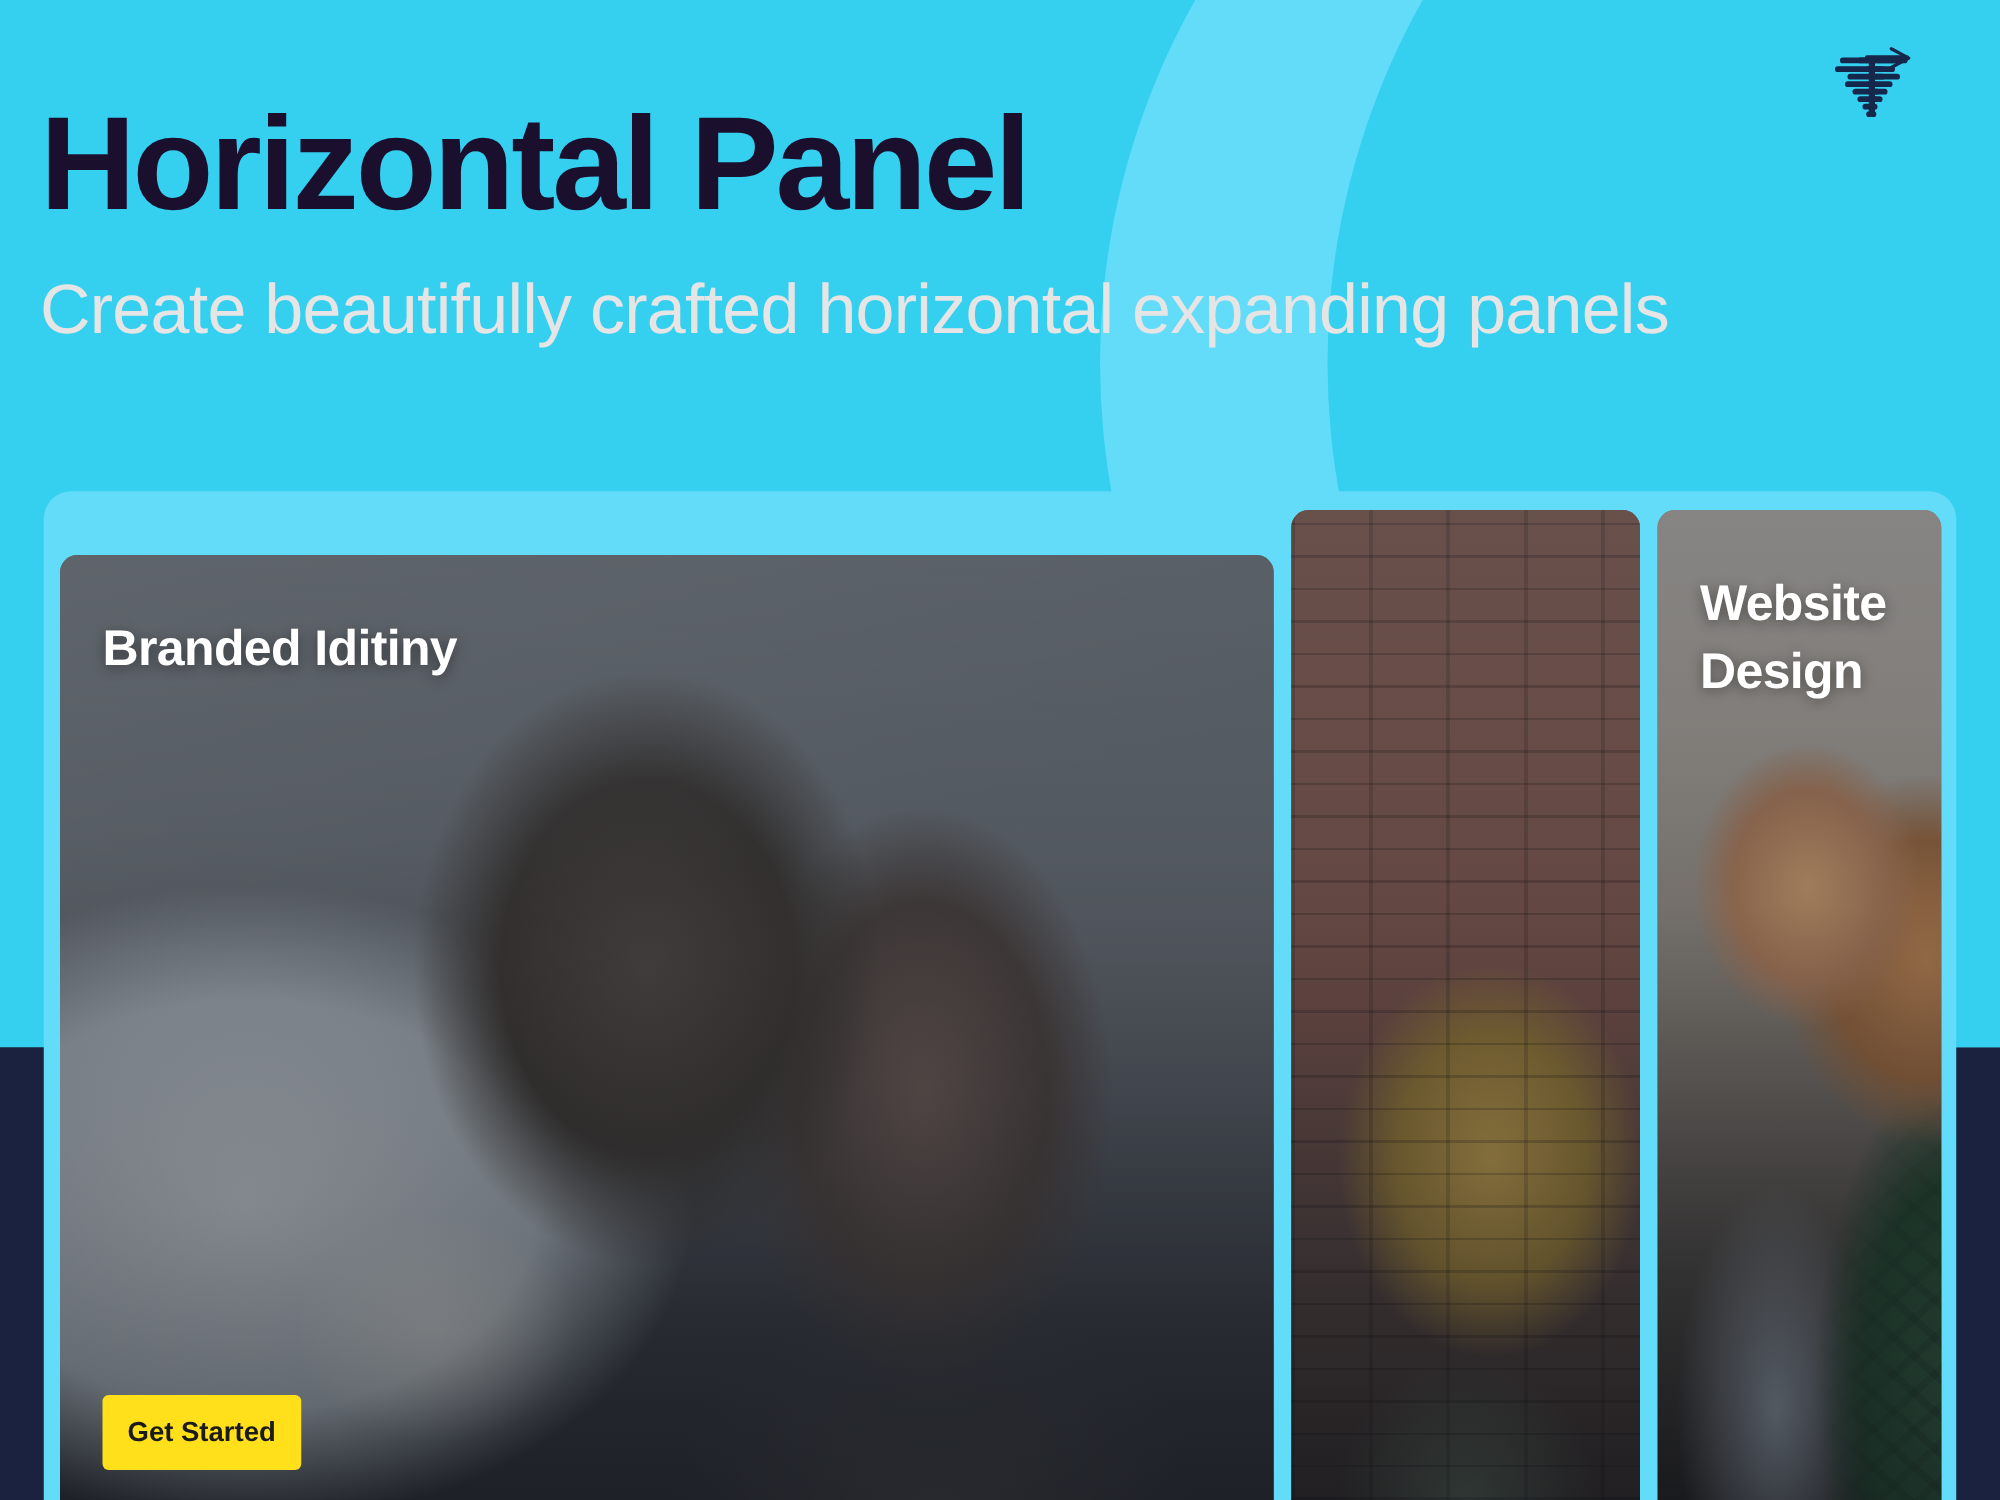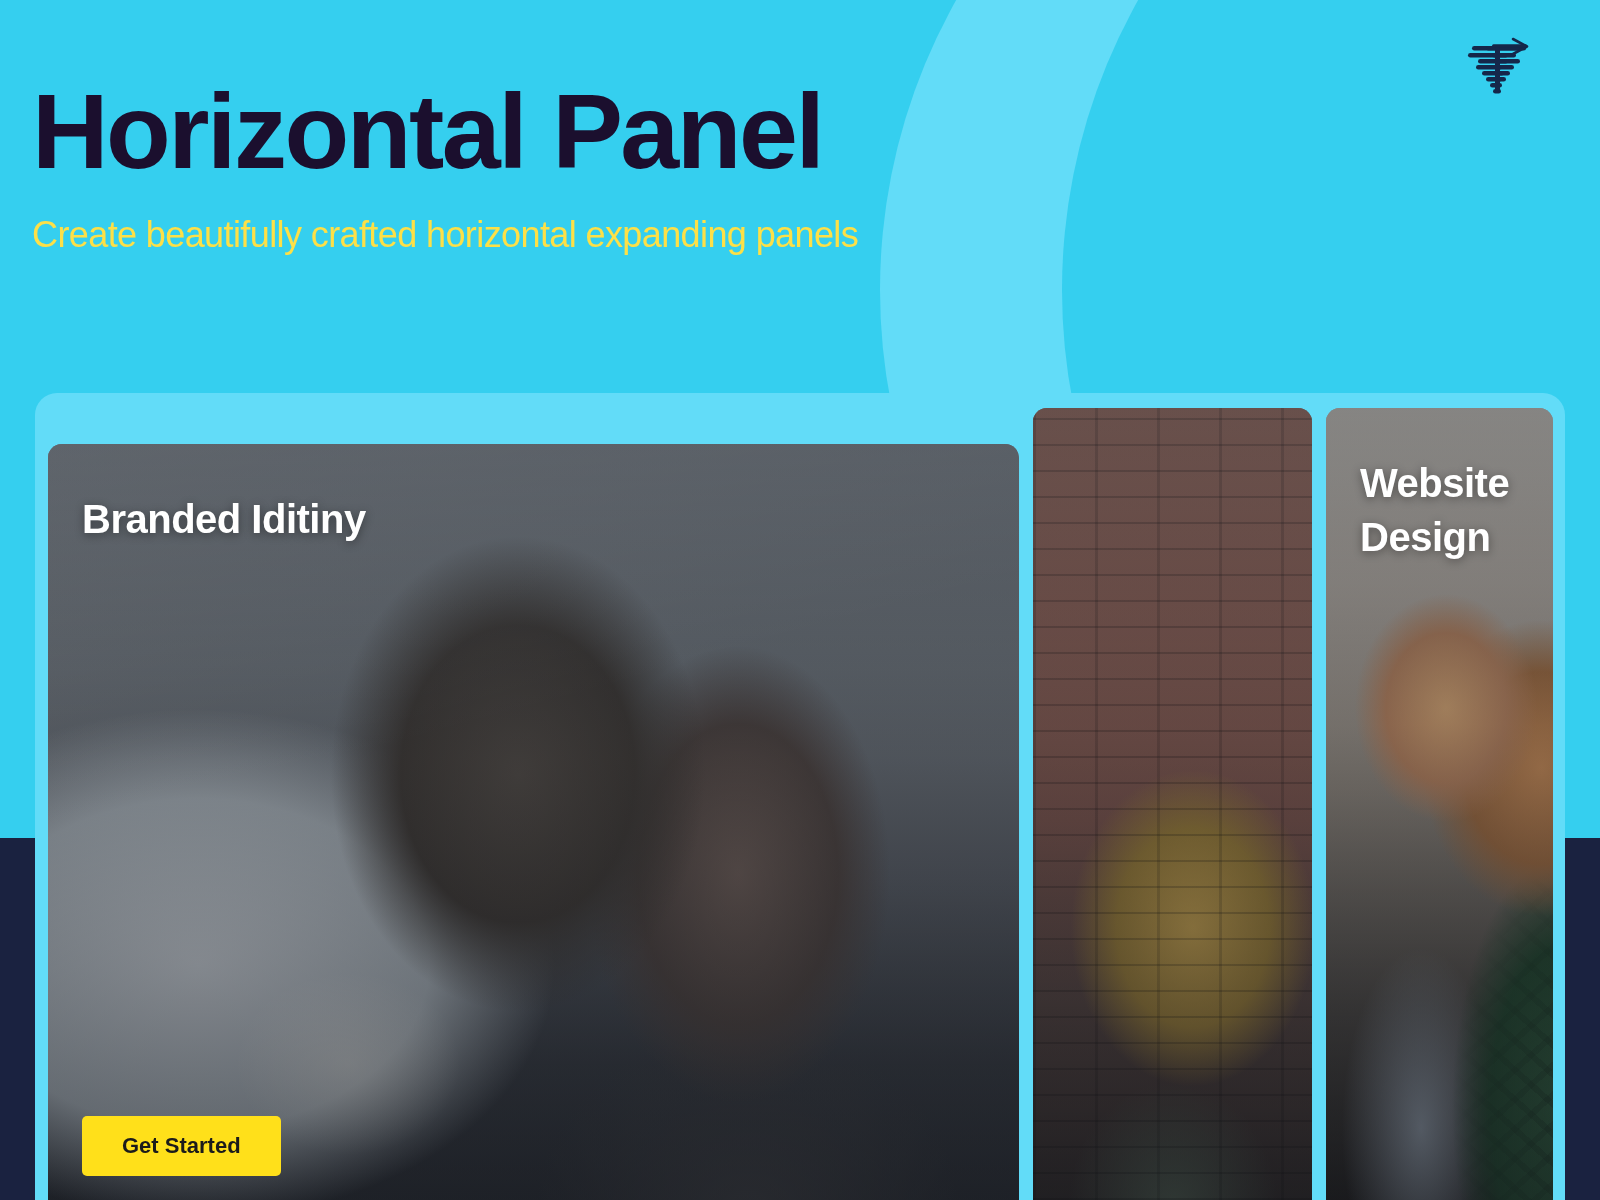--- a/index.html
+++ b/index.html
@@ -46,23 +46,23 @@
   #hero-text { position:absolute; left:32px; top:76px; z-index:5; }
   #page-title {
     font-size:106px;
     font-weight:700;
     color:#1b0f2e;
     letter-spacing:-2.5px;
     line-height:1.04;
     white-space:nowrap;
   }
   #page-subtitle {
-    font-size:36px;
+    font-size:56px;
     font-weight:400;
-    color:#fde047;
+    color:#e5e5e5;
     letter-spacing:-0.6px;
     margin-top:28px;
     white-space:nowrap;
   }
 
   
   #panel-shell {
     position:absolute;
     left:35px; top:393px;
     width:1530px; height:807px;
@@ -123,21 +123,21 @@
     margin-bottom:36px;
   }
   .cta-button {
     display:inline-block;
     background:#ffe01a;
     color:#1b1b1b;
     font-size:22px;
     font-weight:700;
     border:none;
     border-radius:5px;
-    padding:17px 40px;
+    padding:17px 20px;
     cursor:pointer;
     font-family:"Liberation Sans", sans-serif;
   }
 
   
   
   .ph-office {
     position:absolute; inset:0;
     background:
       radial-gradient(ellipse 260px 330px at 470px 330px, #4e4740 0%, #3b352f 45%, rgba(60,55,48,0) 72%),

